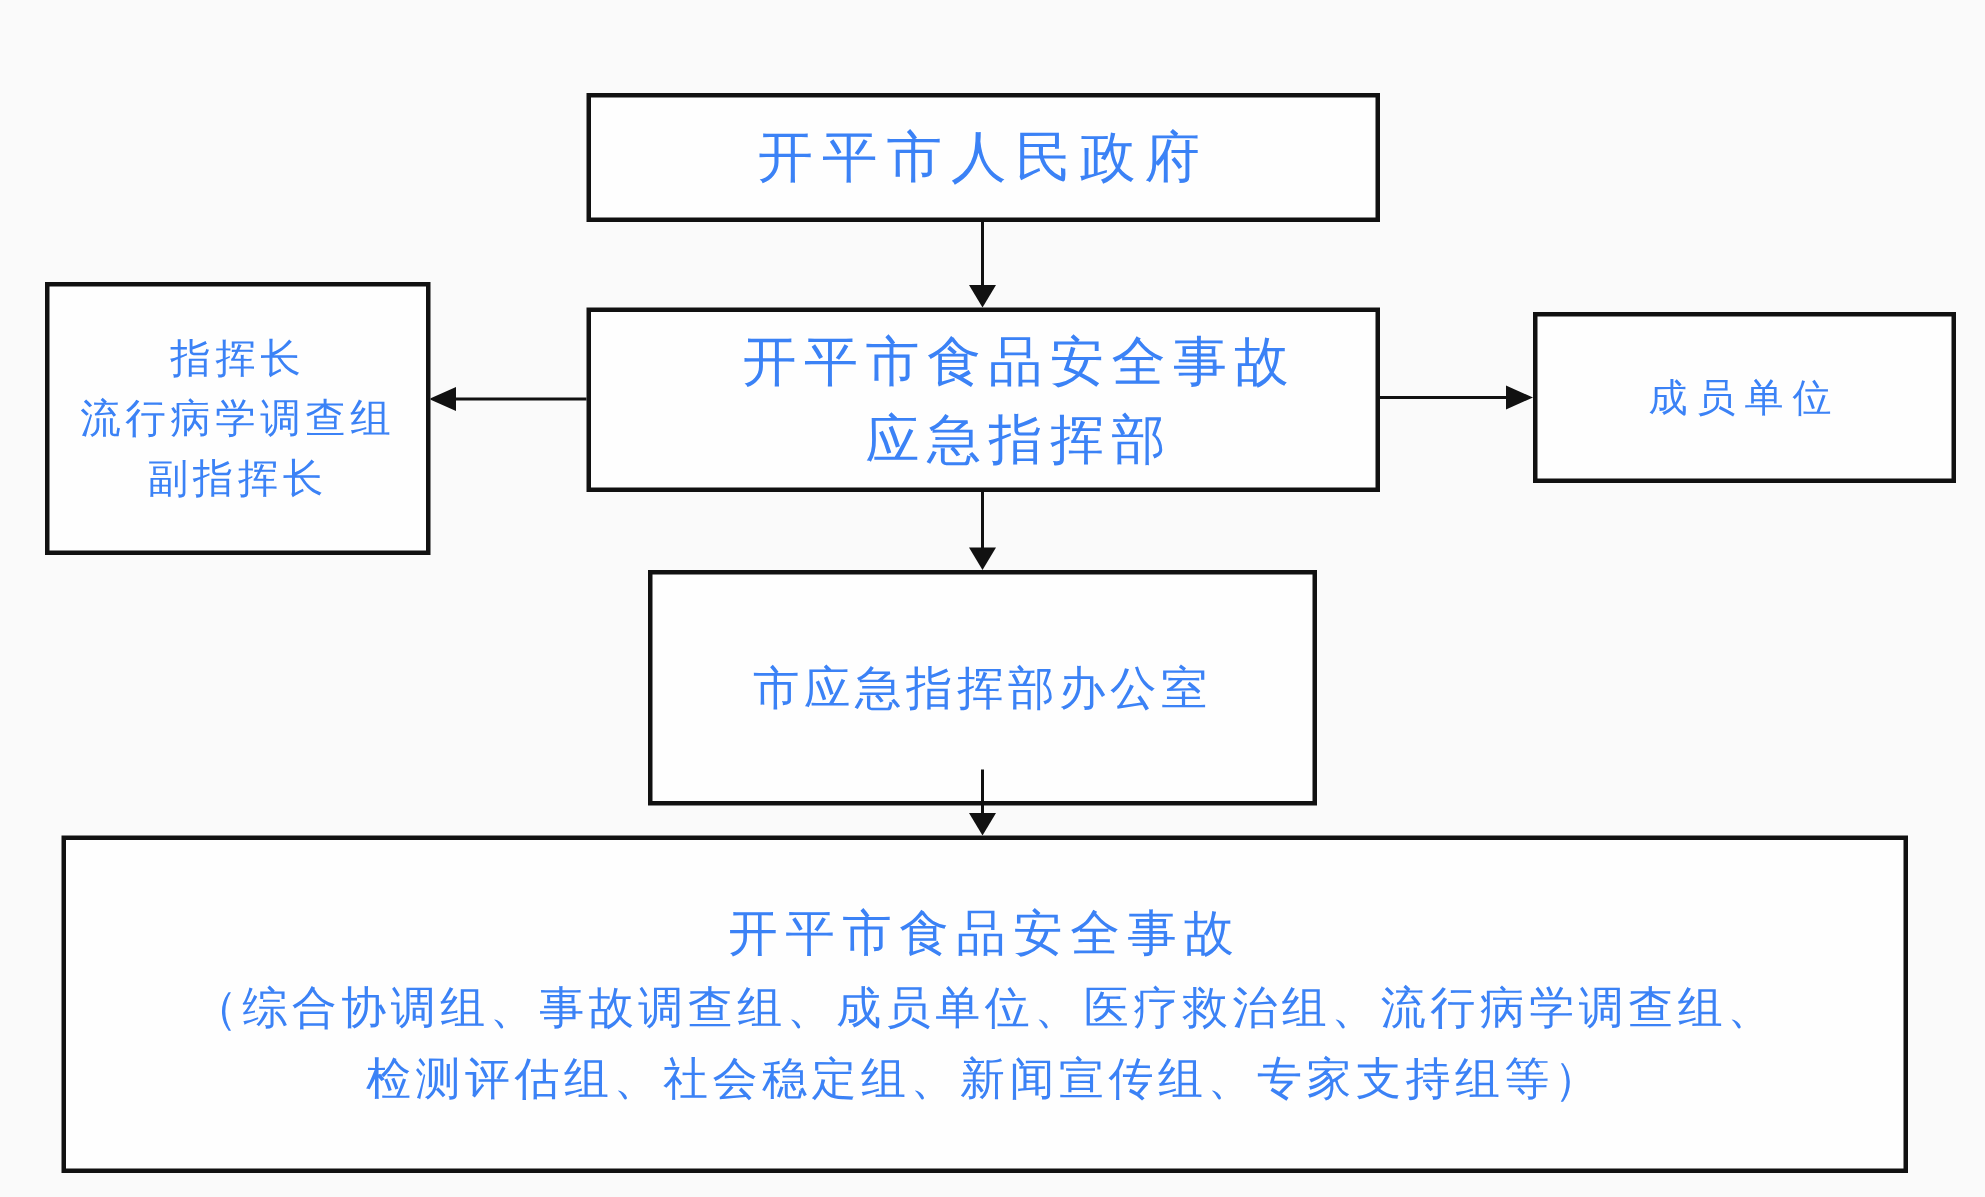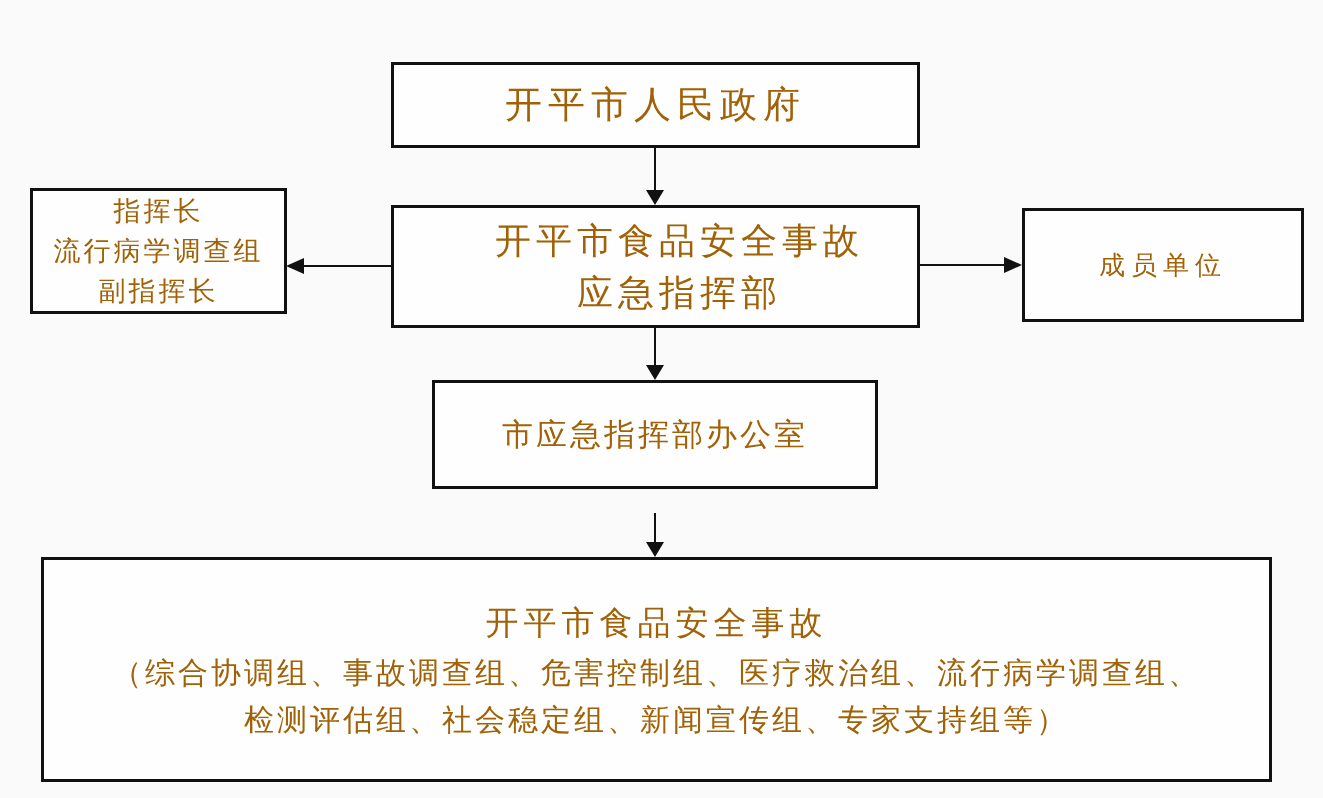--- a/index.html
+++ b/index.html
@@ -6,21 +6,21 @@
     margin: 0;
     padding: 0;
     background: #fafafa;
   }
   .canvas {
     position: relative;
     width: 1323px;
     height: 798px;
     background: #fafafa;
     font-family: "Liberation Serif", "DejaVu Serif", serif;
-    color: #a16207;
+    color: #3b82f6;
     overflow: hidden;
   }
   .box {
     position: absolute;
     box-sizing: border-box;
     border: 3px solid #111111;
     background: #fefefe;
     display: flex;
     flex-direction: column;
     justify-content: center;
@@ -31,27 +31,27 @@
     white-space: nowrap;
   }
 
   
   .box-government { left: 391px; top: 62px;  width: 529px; height: 86px; }
   .box-government .txt { font-size: 37px; letter-spacing: 6px; }
 
   .box-command { left: 391px; top: 205px; width: 529px; height: 123px; }
   .box-command .txt { font-size: 36px; letter-spacing: 5px; line-height: 52px; margin-left: 48px; }
 
-  .box-leaders { left: 30px; top: 188px; width: 257px; height: 126px; }
+  .box-leaders { left: 30px; top: 188px; width: 257px; height: 182px; }
   .box-leaders .txt { font-size: 27px; letter-spacing: 3px; line-height: 40px; }
 
   .box-members { left: 1022px; top: 208px; width: 282px; height: 114px; }
   .box-members .txt { font-size: 26px; letter-spacing: 6px; }
 
-  .box-office { left: 432px; top: 380px; width: 446px; height: 109px; }
+  .box-office { left: 432px; top: 380px; width: 446px; height: 157px; }
   .box-office .txt { font-size: 31px; letter-spacing: 3px; line-height: 47px; }
 
   .box-workgroups { left: 41px; top: 557px; width: 1231px; height: 225px; }
   .box-workgroups .title  { font-size: 33px; letter-spacing: 5px; line-height: 52px; white-space: nowrap; }
   .box-workgroups .detail { font-size: 30px; letter-spacing: 3px; line-height: 47px; white-space: nowrap; }
 
   
   .vline { position: absolute; width: 2px; background: #111111; }
   .hline { position: absolute; height: 2px; background: #111111; }
   .head { position: absolute; width: 0; height: 0; }
@@ -107,17 +107,17 @@
     <div class="txt">市应急指挥部办公室</div>
   </div>
 
   <div>
     <div class="vline" style="left:654px; top:513px; height:31px;"></div>
     <div class="head head-down" style="left:646px; top:542px;"></div>
   </div>
 
   <div class="box box-workgroups">
     <div class="title">开平市食品安全事故</div>
-    <div class="detail">（综合协调组、事故调查组、危害控制组、医疗救治组、流行病学调查组、</div>
+    <div class="detail">（综合协调组、事故调查组、成员单位、医疗救治组、流行病学调查组、</div>
     <div class="detail">检测评估组、社会稳定组、新闻宣传组、专家支持组等）</div>
   </div>
 
 </div>
 
 </body></html>

